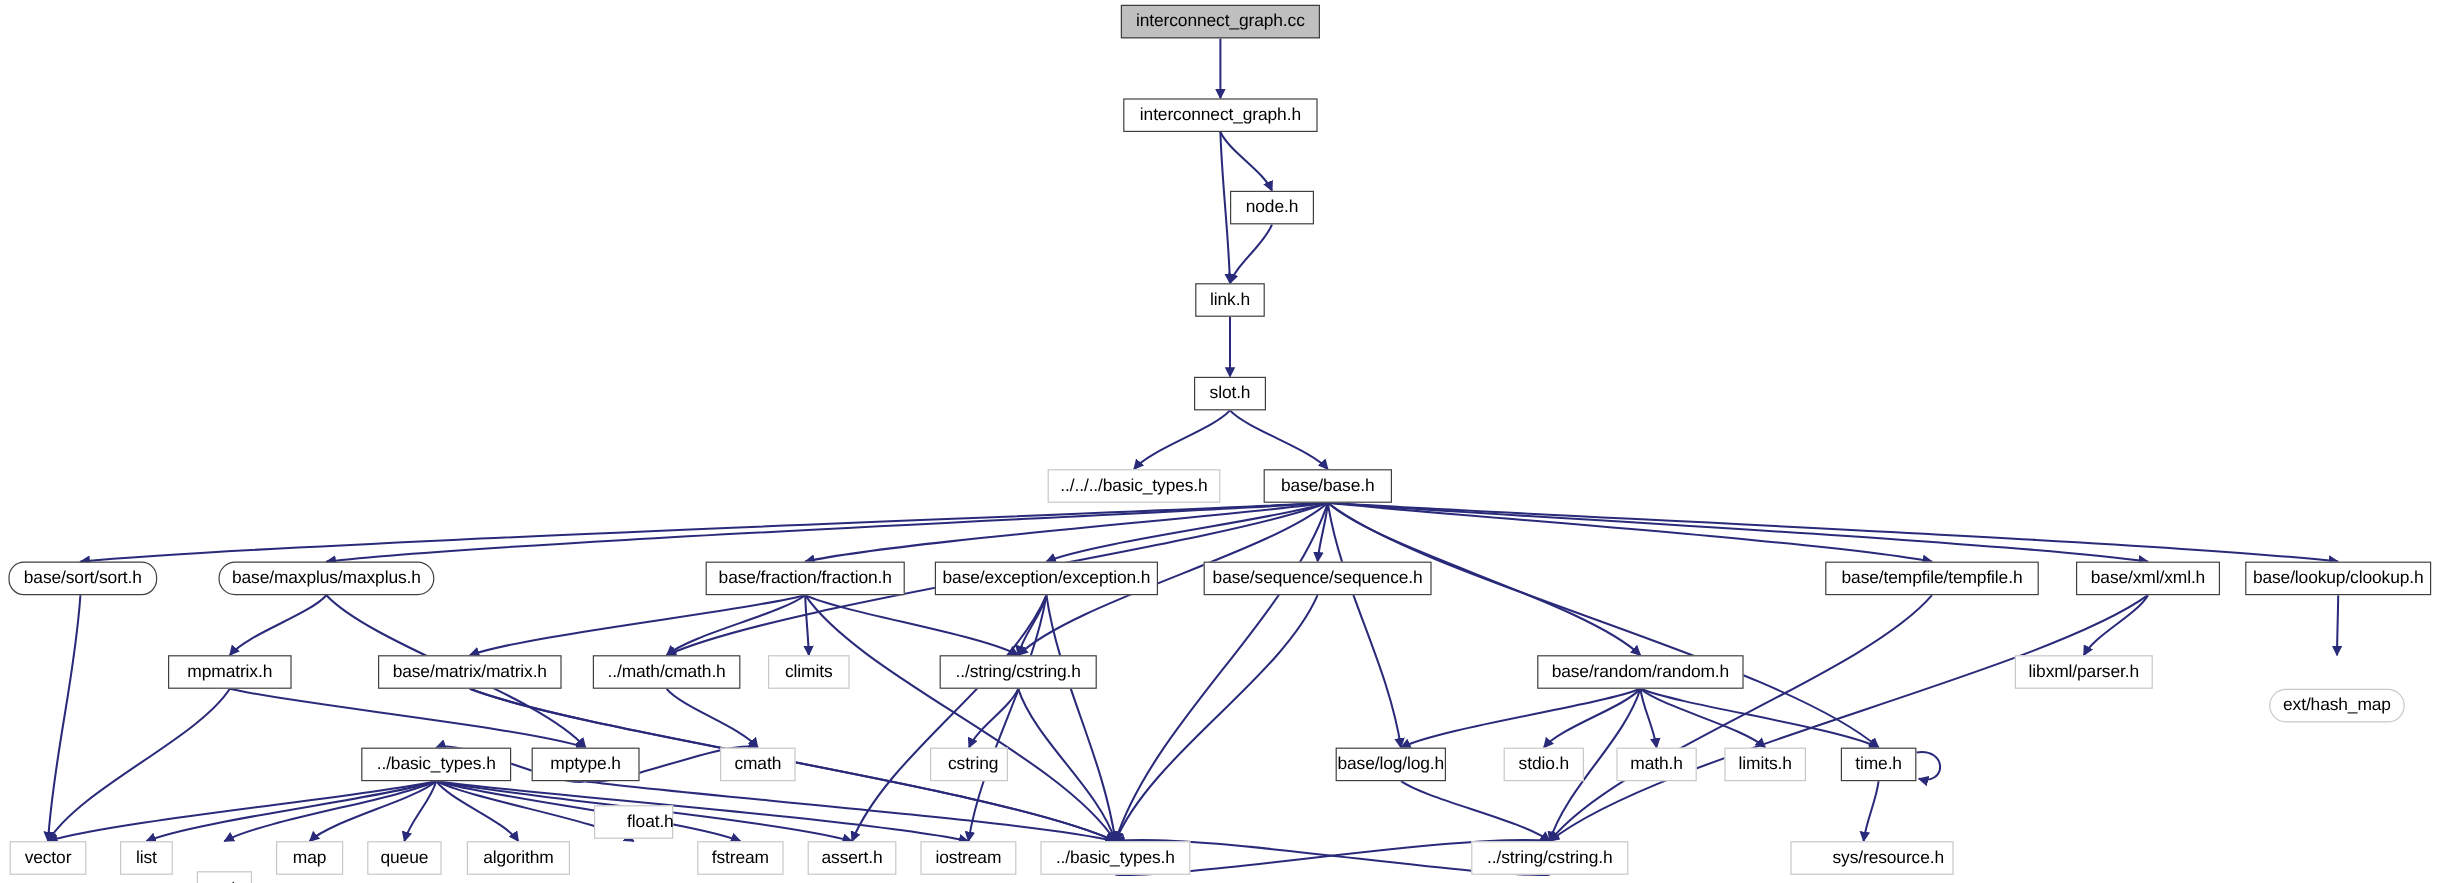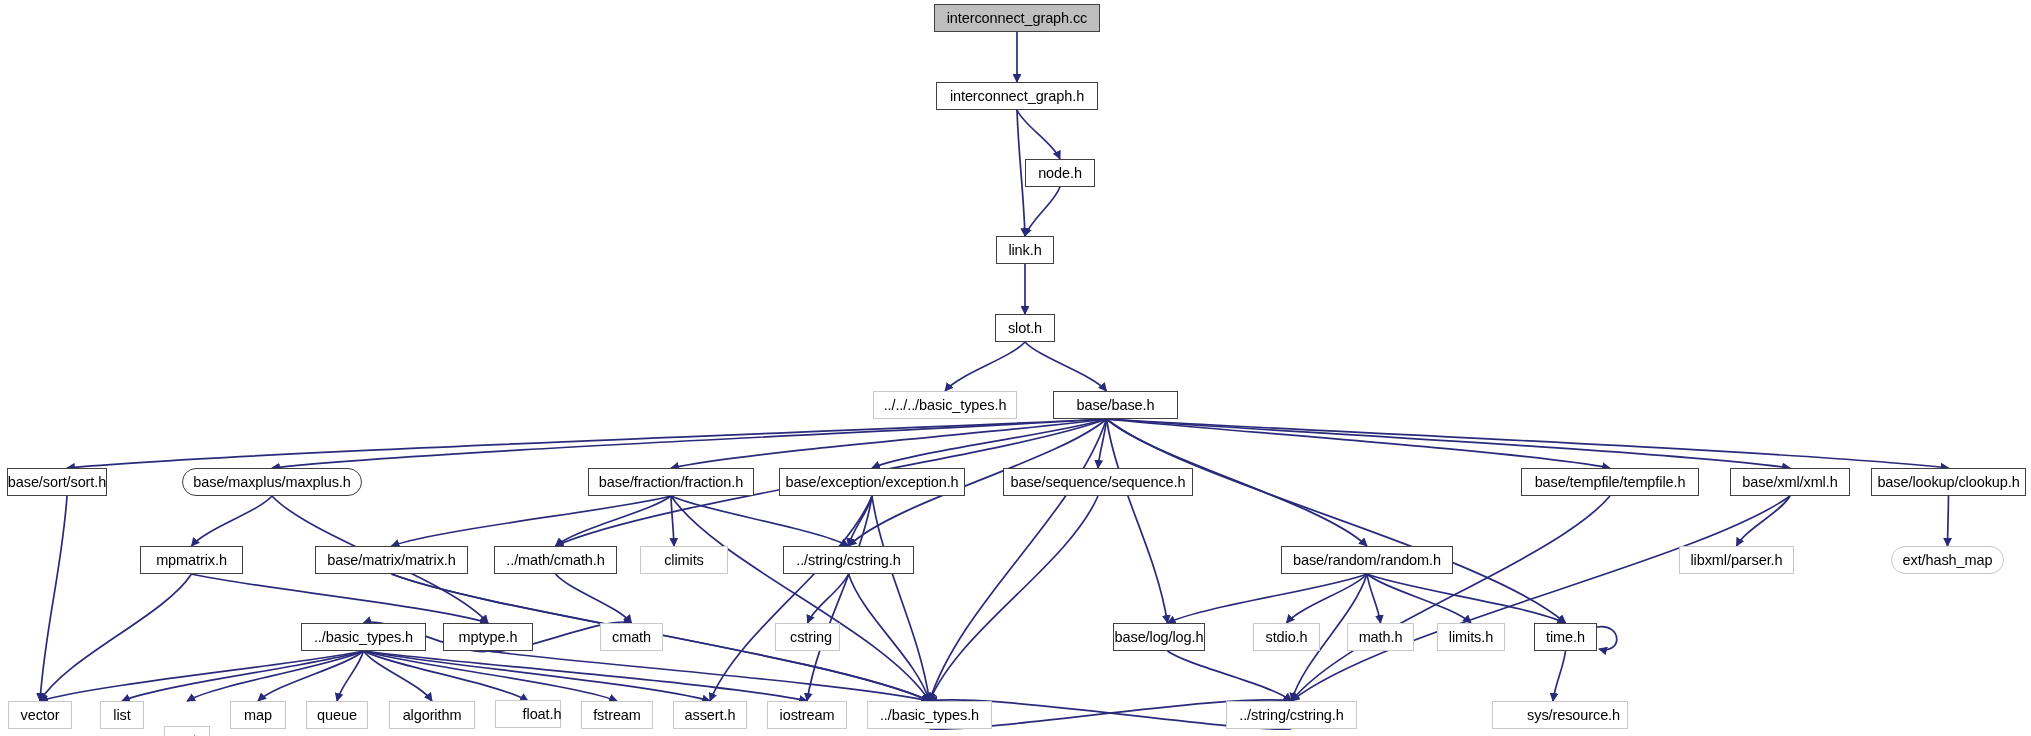--- a/index.html
+++ b/index.html
@@ -145,24 +145,24 @@
       </div>
       <div class="node solid" style="left: 996px; top: 236px; width: 58px;">
         <span class="node-label">link.h</span>
       </div>
       <div class="node solid" style="left: 995px; top: 314px; width: 60px;">
         <span class="node-label">slot.h</span>
       </div>
       <div class="node light" style="left: 873px; top: 391px; width: 144px;">
         <span class="node-label">../../../basic_types.h</span>
       </div>
-      <div class="node solid" style="left: 1053px; top: 391px; width: 125px;">
+      <div class="node solid" style="left: 1053px; top: 391px; width: 107px;">
         <span class="node-label">base/base.h</span>
       </div>
-      <div class="node solid" style="left: 7px; top: 468px; width: 100px;">
+      <div class="node solid" style="left: 7px; top: 468px; width: 124px; border-radius: 13px;">
         <span class="node-label">base/sort/sort.h</span>
       </div>
       <div class="node solid" style="left: 182px; top: 468px; width: 180px; border-radius: 14px;">
         <span class="node-label">base/maxplus/maxplus.h</span>
       </div>
       <div class="node solid" style="left: 588px; top: 468px; width: 166px;">
         <span class="node-label">base/fraction/fraction.h</span>
       </div>
       <div class="node solid" style="left: 779px; top: 468px; width: 186px;">
         <span class="node-label">base/exception/exception.h</span>
@@ -181,33 +181,33 @@
       </div>
       <div class="node solid" style="left: 140px; top: 546px; width: 103px;">
         <span class="node-label">mpmatrix.h</span>
       </div>
       <div class="node solid" style="left: 315px; top: 546px; width: 153px;">
         <span class="node-label">base/matrix/matrix.h</span>
       </div>
       <div class="node solid" style="left: 494px; top: 546px; width: 123px;">
         <span class="node-label">../math/cmath.h</span>
       </div>
-      <div class="node light" style="left: 640px; top: 546px; width: 88px; align-items: center;">
+      <div class="node light" style="left: 640px; top: 546px; width: 68px; align-items: center;">
         <span class="node-label">climits</span>
       </div>
       <div class="node solid" style="left: 783px; top: 546px; width: 131px;">
         <span class="node-label">../string/cstring.h</span>
       </div>
       <div class="node solid" style="left: 1281px; top: 546px; width: 172px;">
         <span class="node-label">base/random/random.h</span>
       </div>
       <div class="node light" style="left: 1679px; top: 546px; width: 115px;">
         <span class="node-label">libxml/parser.h</span>
       </div>
-      <div class="node light" style="left: 1891px; top: 546px; width: 113px; border-radius: 14px;">
+      <div class="node light" style="left: 1891px; top: 574px; width: 113px; border-radius: 14px;">
         <span class="node-label">ext/hash_map</span>
       </div>
       <div class="node solid" style="left: 301px; top: 623px; width: 125px;">
         <span class="node-label">../basic_types.h</span>
       </div>
       <div class="node solid" style="left: 443px; top: 623px; width: 90px;">
         <span class="node-label">mptype.h</span>
       </div>
       <div class="node light" style="left: 600px; top: 623px; width: 63px;">
         <span class="node-label">cmath</span>
@@ -241,21 +241,21 @@
       </div>
       <div class="node light" style="left: 230px; top: 701px; width: 56px;">
         <span class="node-label">map</span>
       </div>
       <div class="node light" style="left: 306px; top: 701px; width: 62px;">
         <span class="node-label">queue</span>
       </div>
       <div class="node light" style="left: 389px; top: 701px; width: 86px;">
         <span class="node-label">algorithm</span>
       </div>
-      <div class="node light" style="left: 495px; top: 700px; width: 66px; padding-left: 28px;">
+      <div class="node light" style="left: 495px; top: 671px; width: 66px; padding-left: 28px;">
         <span class="node-label">float.h</span>
       </div>
       <div class="node light" style="left: 581px; top: 701px; width: 72px;">
         <span class="node-label">fstream</span>
       </div>
       <div class="node light" style="left: 673px; top: 701px; width: 74px;">
         <span class="node-label">assert.h</span>
       </div>
       <div class="node light" style="left: 767px; top: 701px; width: 80px;">
         <span class="node-label">iostream</span>

